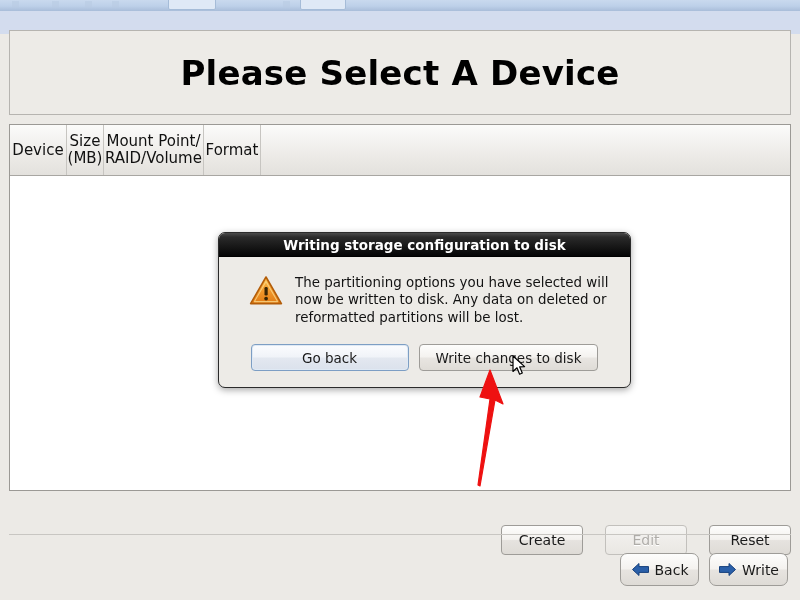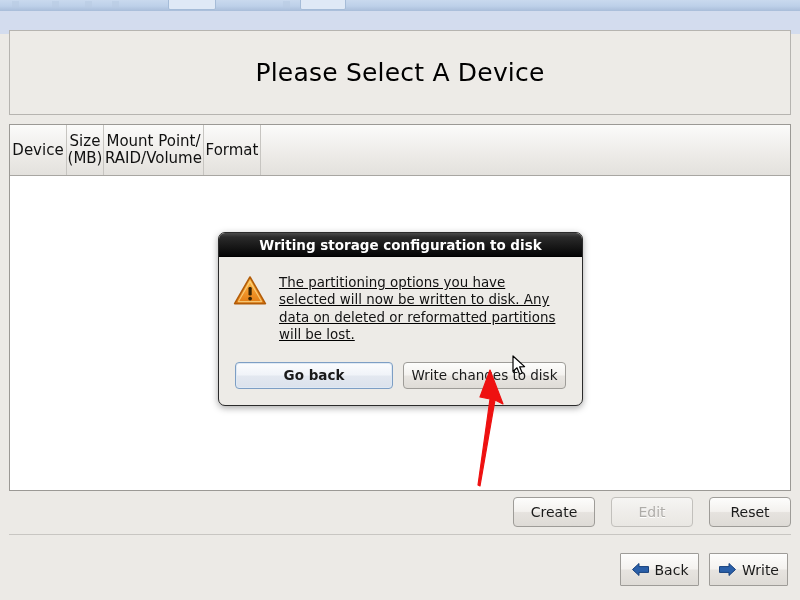--- a/index.html
+++ b/index.html
@@ -54,22 +54,22 @@
     left: 9px; top: 30px;
     width: 782px; height: 85px;
     box-sizing: border-box;
     background: #edebe7;
     border: 1px solid #b6b4b0;
     display: flex;
     align-items: center;
     justify-content: center;
   }
   #page-title {
-    font-size: 25px;
-    font-weight: normal;
+    font-size: 34px;
+    font-weight: bold;
     color: #000;
     letter-spacing: .2px;
   }
 
   
   #table-wrap {
     position: absolute;
     left: 9px; top: 124px;
     width: 782px; height: 367px;
     box-sizing: border-box;
@@ -98,25 +98,25 @@
   }
   .th.filler { border-right: none; flex: 1 1 auto; }
   #table-body {
     height: 315px;
     background: #fff;
   }
 
   
   #action-row {
     position: absolute;
-    left: 9px; top: 497px;
+    left: 9px; top: 525px;
     width: 782px; height: 30px;
     display: flex;
     justify-content: flex-end;
-    gap: 16px;
+    gap: 22px;
   }
   .gtk-btn {
     box-sizing: border-box;
     min-width: 82px;
     height: 30px;
     padding: 0 12px;
     border: 1px solid #9e9c98;
     border-radius: 4px;
     background: linear-gradient(to bottom, #fdfdfc 0%, #f3f1ee 48%, #e6e3df 52%, #dedbd6 100%);
     font-family: "DejaVu Sans", "Liberation Sans", sans-serif;
@@ -146,62 +146,61 @@
   #nav-row {
     position: absolute;
     right: 12px; top: 553px;
     display: flex;
     gap: 10px;
   }
   .nav-btn {
     box-sizing: border-box;
     width: 79px; height: 33px;
     border: 1px solid #9e9c98;
-    border-radius: 1px;
+    border-radius: 7px;
     background: linear-gradient(to bottom, #fdfdfc 0%, #f4f2ef 48%, #e7e4e0 52%, #dedbd6 100%);
     display: flex;
     align-items: center;
     justify-content: center;
     gap: 5px;
     font-size: 14px;
     color: #1a1a1a;
     cursor: default;
   }
   .arrow-ico { display: block; }
 
   
   #dialog {
     position: absolute;
     left: 218px; top: 232px;
-    width: 365px;
+    width: 413px;
     box-sizing: border-box;
     border: 1px solid #2b2b2b;
     border-radius: 7px;
     background: #edebe7;
     box-shadow: 0 2px 7px rgba(0,0,0,.35);
     overflow: hidden;
   }
   #dialog-titlebar {
     height: 23px;
     background: linear-gradient(to bottom, #4a4a4a 0%, #2a2a2a 18%, #101010 75%, #050505 100%);
     color: #ffffff;
     font-size: 13.5px;
     font-weight: bold;
     display: flex;
     align-items: center;
     justify-content: center;
     border-bottom: 1px solid #000;
   }
   #dialog-body {
     background: #edebe7;
-    padding: 16px 16px 0 14px;
+    padding: 16px 16px 0 30px;
     display: flex;
     gap: 12px;
     align-items: flex-start;
-    text-decoration: underline;
   }
   #warn-icon { flex: 0 0 auto; margin-top: 2px; }
   #dialog-message {
     font-size: 13.4px;
     color: #121212;
     line-height: 1.30;
     white-space: pre-line;
     padding-top: 1px;
   }
   #dialog-actions {
@@ -223,21 +222,21 @@
     align-items: center;
     justify-content: center;
     cursor: default;
     white-space: nowrap;
   }
   .dlg-btn.focused {
     border: 1px solid #7d9ec4;
     box-shadow: inset 0 0 0 1px #dfe9f4;
     background: linear-gradient(to bottom, #fbfcfe 0%, #f0f3f8 48%, #e3e8f0 52%, #dbe2ec 100%);
   }
-  #btn-goback { min-width: 158px; font-weight: bold; }
+  #btn-goback { min-width: 158px; }
   #btn-write  { min-width: 160px; }
 
   
   #annot-arrow {
     position: absolute;
     left: 452px; top: 368px;
     pointer-events: none;
   }
 
   

